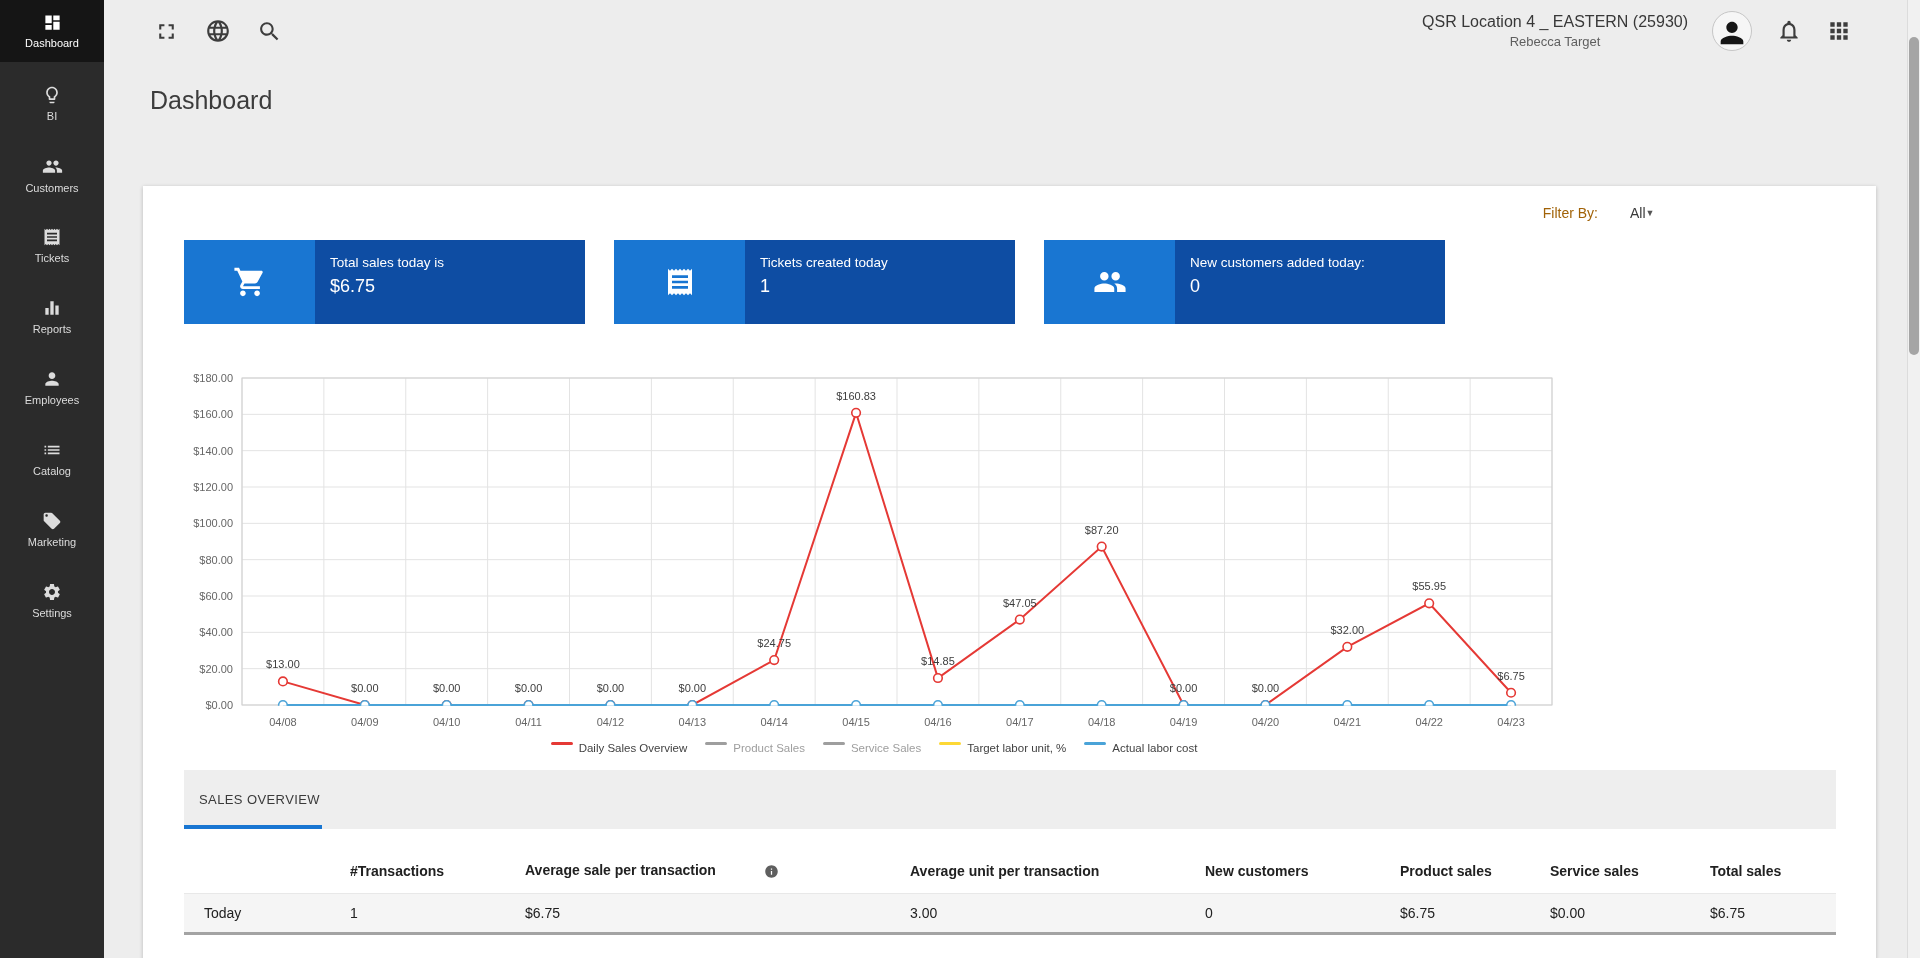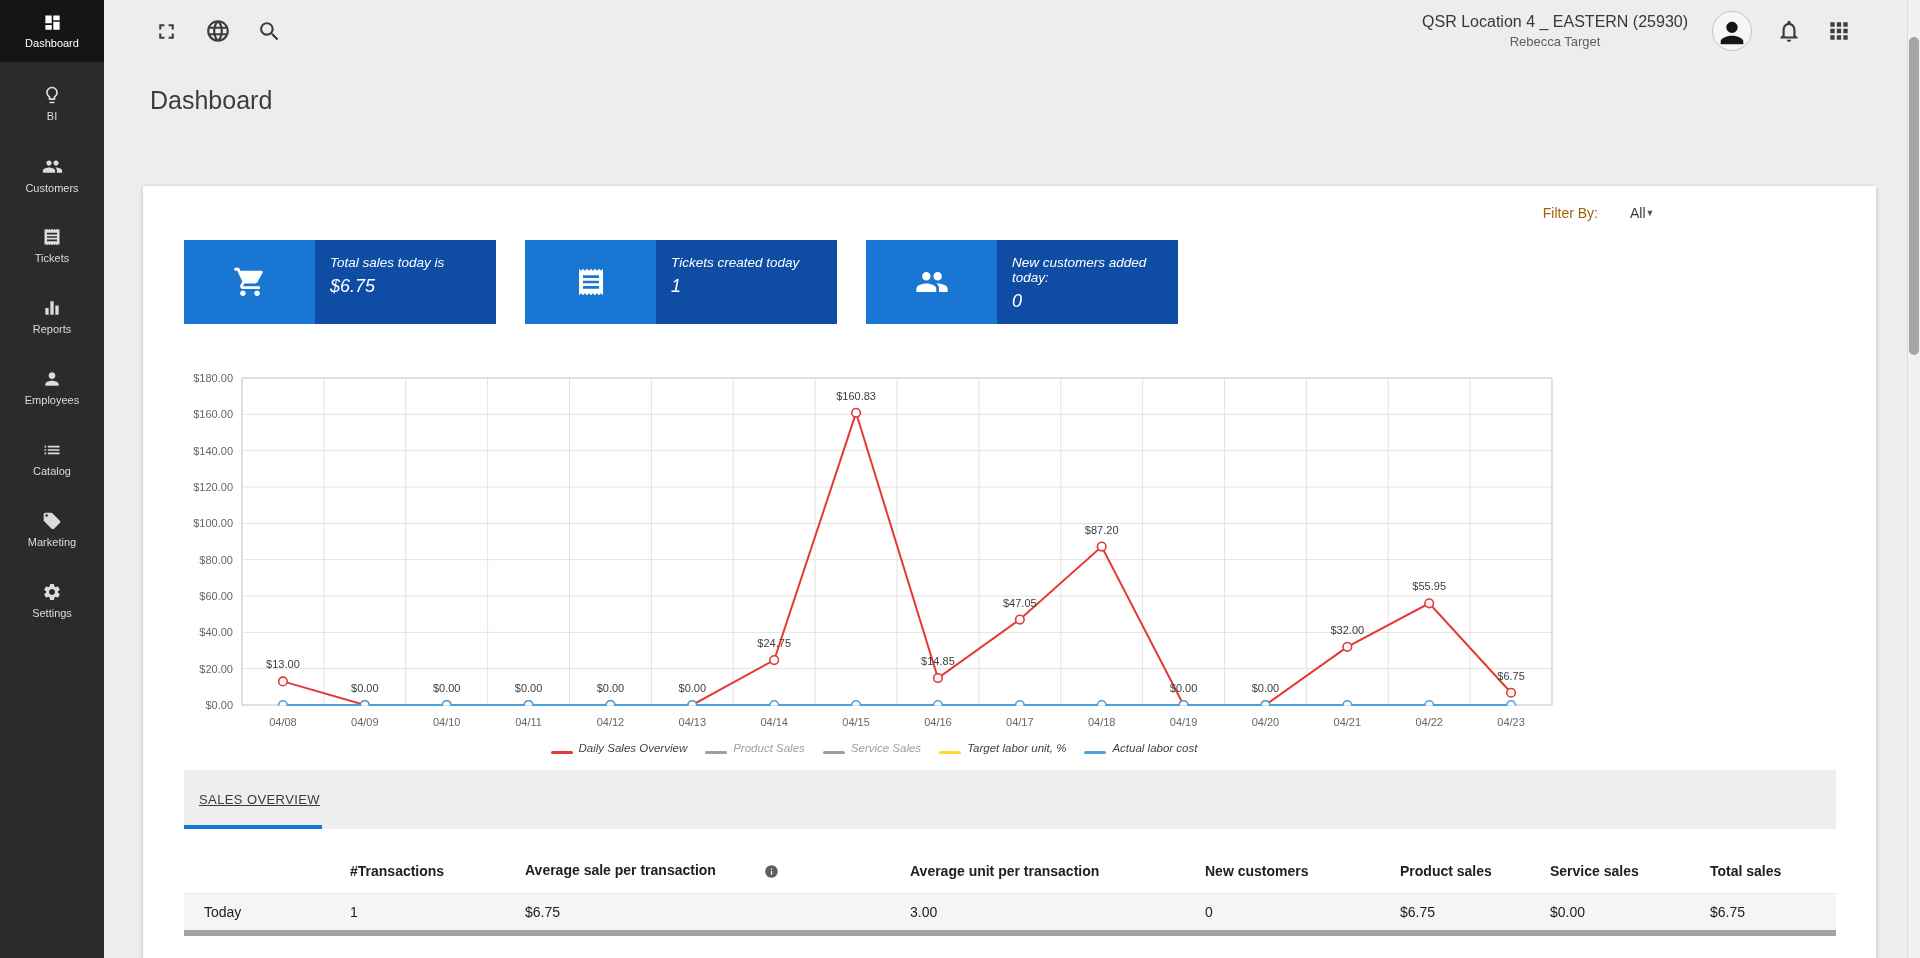--- a/index.html
+++ b/index.html
@@ -27,44 +27,44 @@
 
   
   .card{position:absolute;left:39px;right:44px;top:186px;bottom:-24px;background:#fff;box-shadow:0 1px 4px rgba(0,0,0,.22);padding:12px 40px 0 41px;}
 
   .filter-row{display:flex;justify-content:flex-end;align-items:center;height:30px;}
   .filter-label{font-size:14px;color:#a16207;margin-right:22px;}
   .filter-select{width:216px;display:flex;align-items:center;justify-content:flex-start;font-size:14px;color:#3a3a3a;cursor:pointer;padding:4px 8px 4px 10px;}
   .caret{font-size:9px;color:#555;}
 
   .kpi-row{display:flex;gap:29px;margin-top:12px;}
-  .kpi-card{width:312px;height:84px;display:flex;font-style:italic;}
+  .kpi-card{width:401px;height:84px;display:flex;}
   .kpi-icon{width:131px;background:#1976d2;display:flex;align-items:center;justify-content:center;color:#fff;flex-shrink:0;}
   .kpi-body{flex:1;background:#0e4da3;color:#fff;padding:15px 0 0 15px;}
   .kpi-label{font-size:13.5px;}
   .kpi-value{font-size:18px;margin-top:6px;}
 
   .chart-block{margin-top:44px;width:1380px;}
   #sales-chart-svg{display:block;}
   #sales-chart-svg text{font-family:"Liberation Sans",sans-serif;}
   #sales-chart-svg .tick{font-size:11px;fill:#666;}
   #sales-chart-svg .pt-label{font-size:11px;fill:#3d3d3d;}
   .chart-legend{display:flex;justify-content:center;align-items:center;gap:18px;margin-top:2px;font-size:11.5px;}
-  .legend-item{display:flex;align-items:flex-end;gap:6px;cursor:pointer;font-style:italic;}
+  .legend-item{display:flex;align-items:flex-start;gap:6px;cursor:pointer;}
   .legend-swatch{width:22px;height:3px;border-radius:2px;display:inline-block;}
 
   .tabbar{margin-top:16px;height:59px;background:#eeeeee;display:flex;}
-  .tab{width:138px;display:flex;align-items:center;padding-left:15px;font-size:13px;color:#3a3a3a;letter-spacing:.4px;position:relative;cursor:pointer;text-decoration:underline;}
+  .tab{width:138px;display:flex;align-items:center;padding-left:15px;font-size:13px;color:#3a3a3a;letter-spacing:.4px;position:relative;cursor:pointer;}
   .tab.active::after{content:"";position:absolute;left:0;bottom:0;width:100%;height:4px;background:#1976d2;}
 
   table.sales-table{width:100%;border-collapse:collapse;table-layout:fixed;margin-top:20px;}
   .sales-table th,.sales-table td{text-align:left;font-size:14px;color:#212121;padding-left:20px;vertical-align:middle;}
   .sales-table thead th{font-weight:bold;height:44px;border-bottom:1px solid #e8e8e8;}
   .sales-table tbody td{height:40px;}
-  tr.row-today{background:#f5f5f5;border-bottom:6px solid #a3a3a3;}
+  tr.row-today{background:#f5f5f5;border-bottom:3px solid #a3a3a3;}
   tr.row-partial{background:#fff;height:24px;}
   .info{display:inline-flex;margin-left:48px;color:#5f5f5f;vertical-align:middle;cursor:pointer;}
 
   
   .scrollbar{position:absolute;right:0;top:0;width:13px;height:958px;background:#f1f1f1;border-left:1px solid #dcdcdc;}
   .scroll-thumb{position:absolute;left:1px;top:37px;width:10px;height:318px;background:#a5a5a5;border-radius:5px;cursor:pointer;}
 </style>
 </head>
 <body>
 

